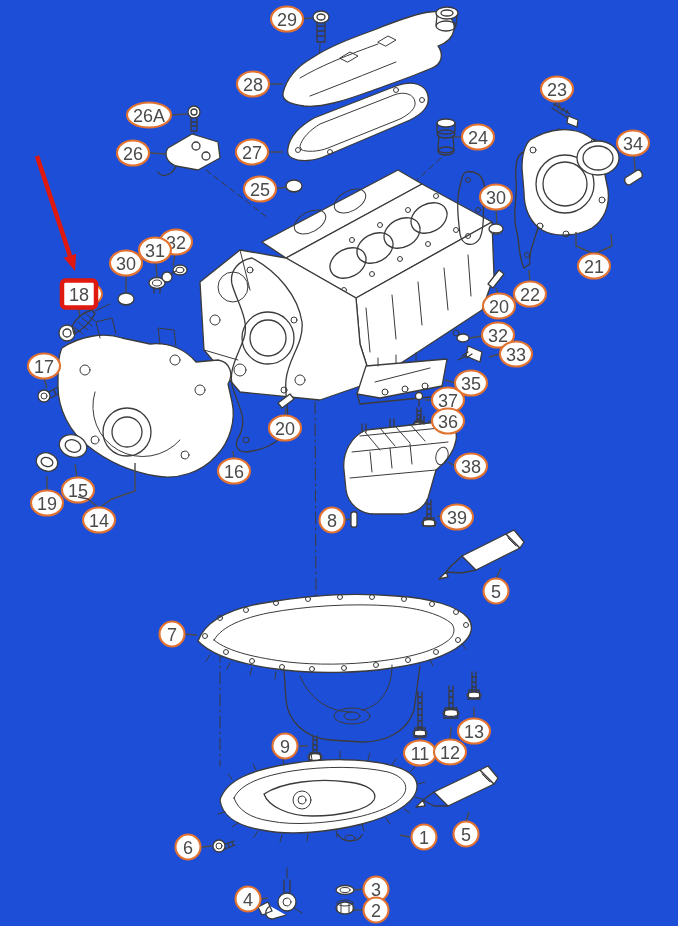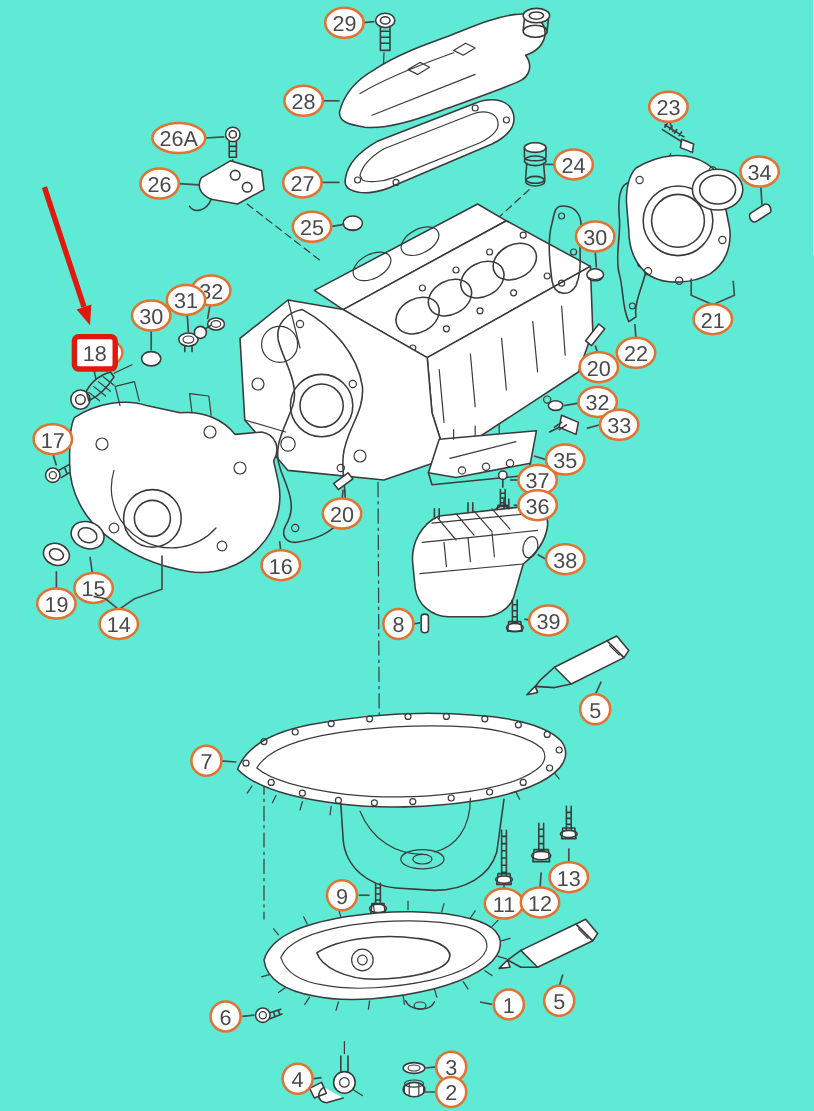--- a/index.html
+++ b/index.html
@@ -1,16 +1,16 @@
 <!DOCTYPE html>
 <html><head>
 <meta charset="utf-8">
 <style>
   html,body{margin:0;padding:0;background:#ffffff;}
-  #stage{position:relative;width:678px;height:926px;background:#5eead4;overflow:hidden;}
+  #stage{position:relative;width:678px;height:926px;background:#1d4ed8;overflow:hidden;}
   svg{display:block;}
   .part{fill:none;stroke:#3b3b3b;stroke-width:1.3;stroke-linecap:round;stroke-linejoin:round;}
   .pfill{fill:#ffffff;}
   .thin{stroke-width:1;}
   .dash{stroke-dasharray:6 4;stroke-width:1;}
   .dashdot{stroke-dasharray:12 4 2 4;stroke-width:1;}
   #diagram text{font-family:"Liberation Sans",sans-serif;font-size:18px;}
 </style>
 </head>
 <body>

